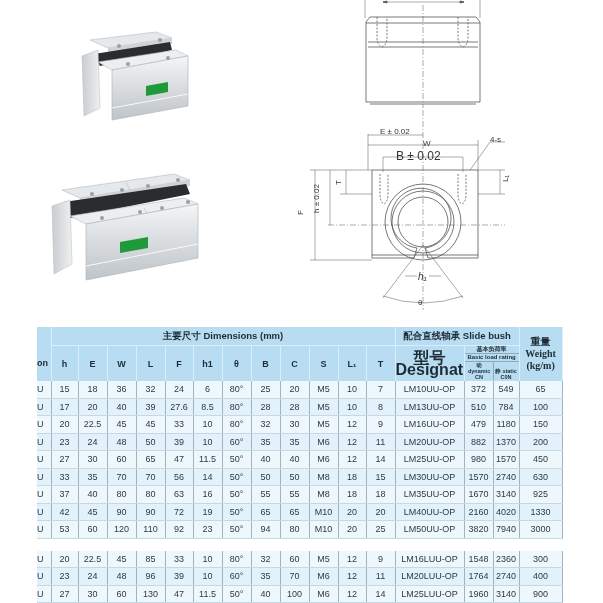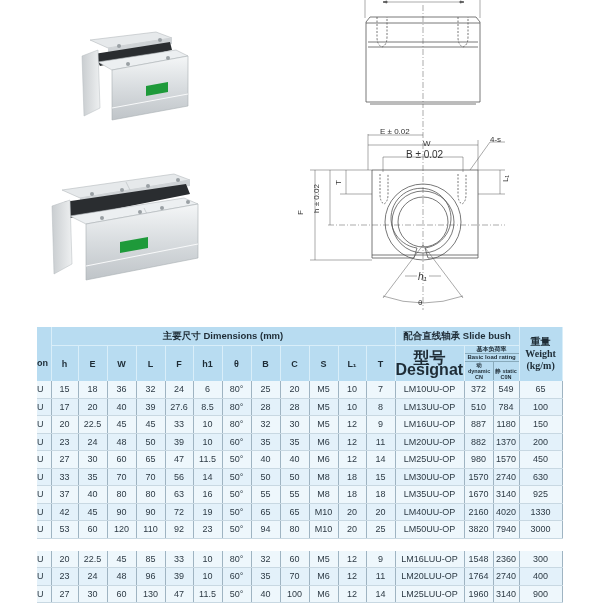--- a/index.html
+++ b/index.html
@@ -140,21 +140,21 @@
 
     <line x1="125" y1="166" x2="137" y2="166" stroke-width="0.5"></line>
     <line x1="149" y1="166" x2="161" y2="166" stroke-width="0.5"></line>
 
     <line x1="143" y1="135" x2="103" y2="188" stroke-width="0.5"></line>
     <line x1="143" y1="135" x2="183" y2="188" stroke-width="0.5"></line>
     <path d="M103,186 q40,14 80,0" stroke-width="0.5"></path>
   </svg>
   <span class="abs" style="left:100px;top:17px;font-size:8px;color:#333;">E ± 0.02</span>
   <span class="abs" style="left:143px;top:29px;font-size:8px;color:#333;">W</span>
-  <span class="abs" style="left:126px;top:39px;font-size:10px;color:#333;">B ± 0.02</span>
+  <span class="abs" style="left:116px;top:39px;font-size:12px;color:#333;">B ± 0.02</span>
   <span class="abs" style="left:210px;top:25px;font-size:8px;color:#333;">4-s</span>
   <span class="abs" style="left:56px;top:68px;font-size:8px;color:#333;transform:rotate(-90deg);">T</span>
   <span class="abs" style="left:22px;top:84px;font-size:8px;color:#333;transform:rotate(-90deg);">h ± 0.02</span>
   <span class="abs" style="left:18px;top:98px;font-size:8px;color:#333;transform:rotate(-90deg);">F</span>
   <span class="abs" style="left:222px;top:64px;font-size:8px;color:#333;transform:rotate(-90deg);">L₁</span>
   <span class="abs" style="left:138px;top:161px;font-size:10px;color:#333;font-style:italic;">h₁</span>
   <span class="abs" style="left:138px;top:188px;font-size:8px;color:#333;">θ</span>
 </div>
 
 <div class="tbl">
@@ -261,21 +261,21 @@
           <td>45</td>
           <td>33</td>
           <td>10</td>
           <td>80°</td>
           <td>32</td>
           <td>30</td>
           <td>M5</td>
           <td>12</td>
           <td>9</td>
           <td>LM16UU-OP</td>
-          <td>887</td>
+          <td>479</td>
           <td>1180</td>
           <td>150</td>
         </tr>
         <tr>
           <td>U</td>
           <td>23</td>
           <td>24</td>
           <td>48</td>
           <td>50</td>
           <td>39</td>

